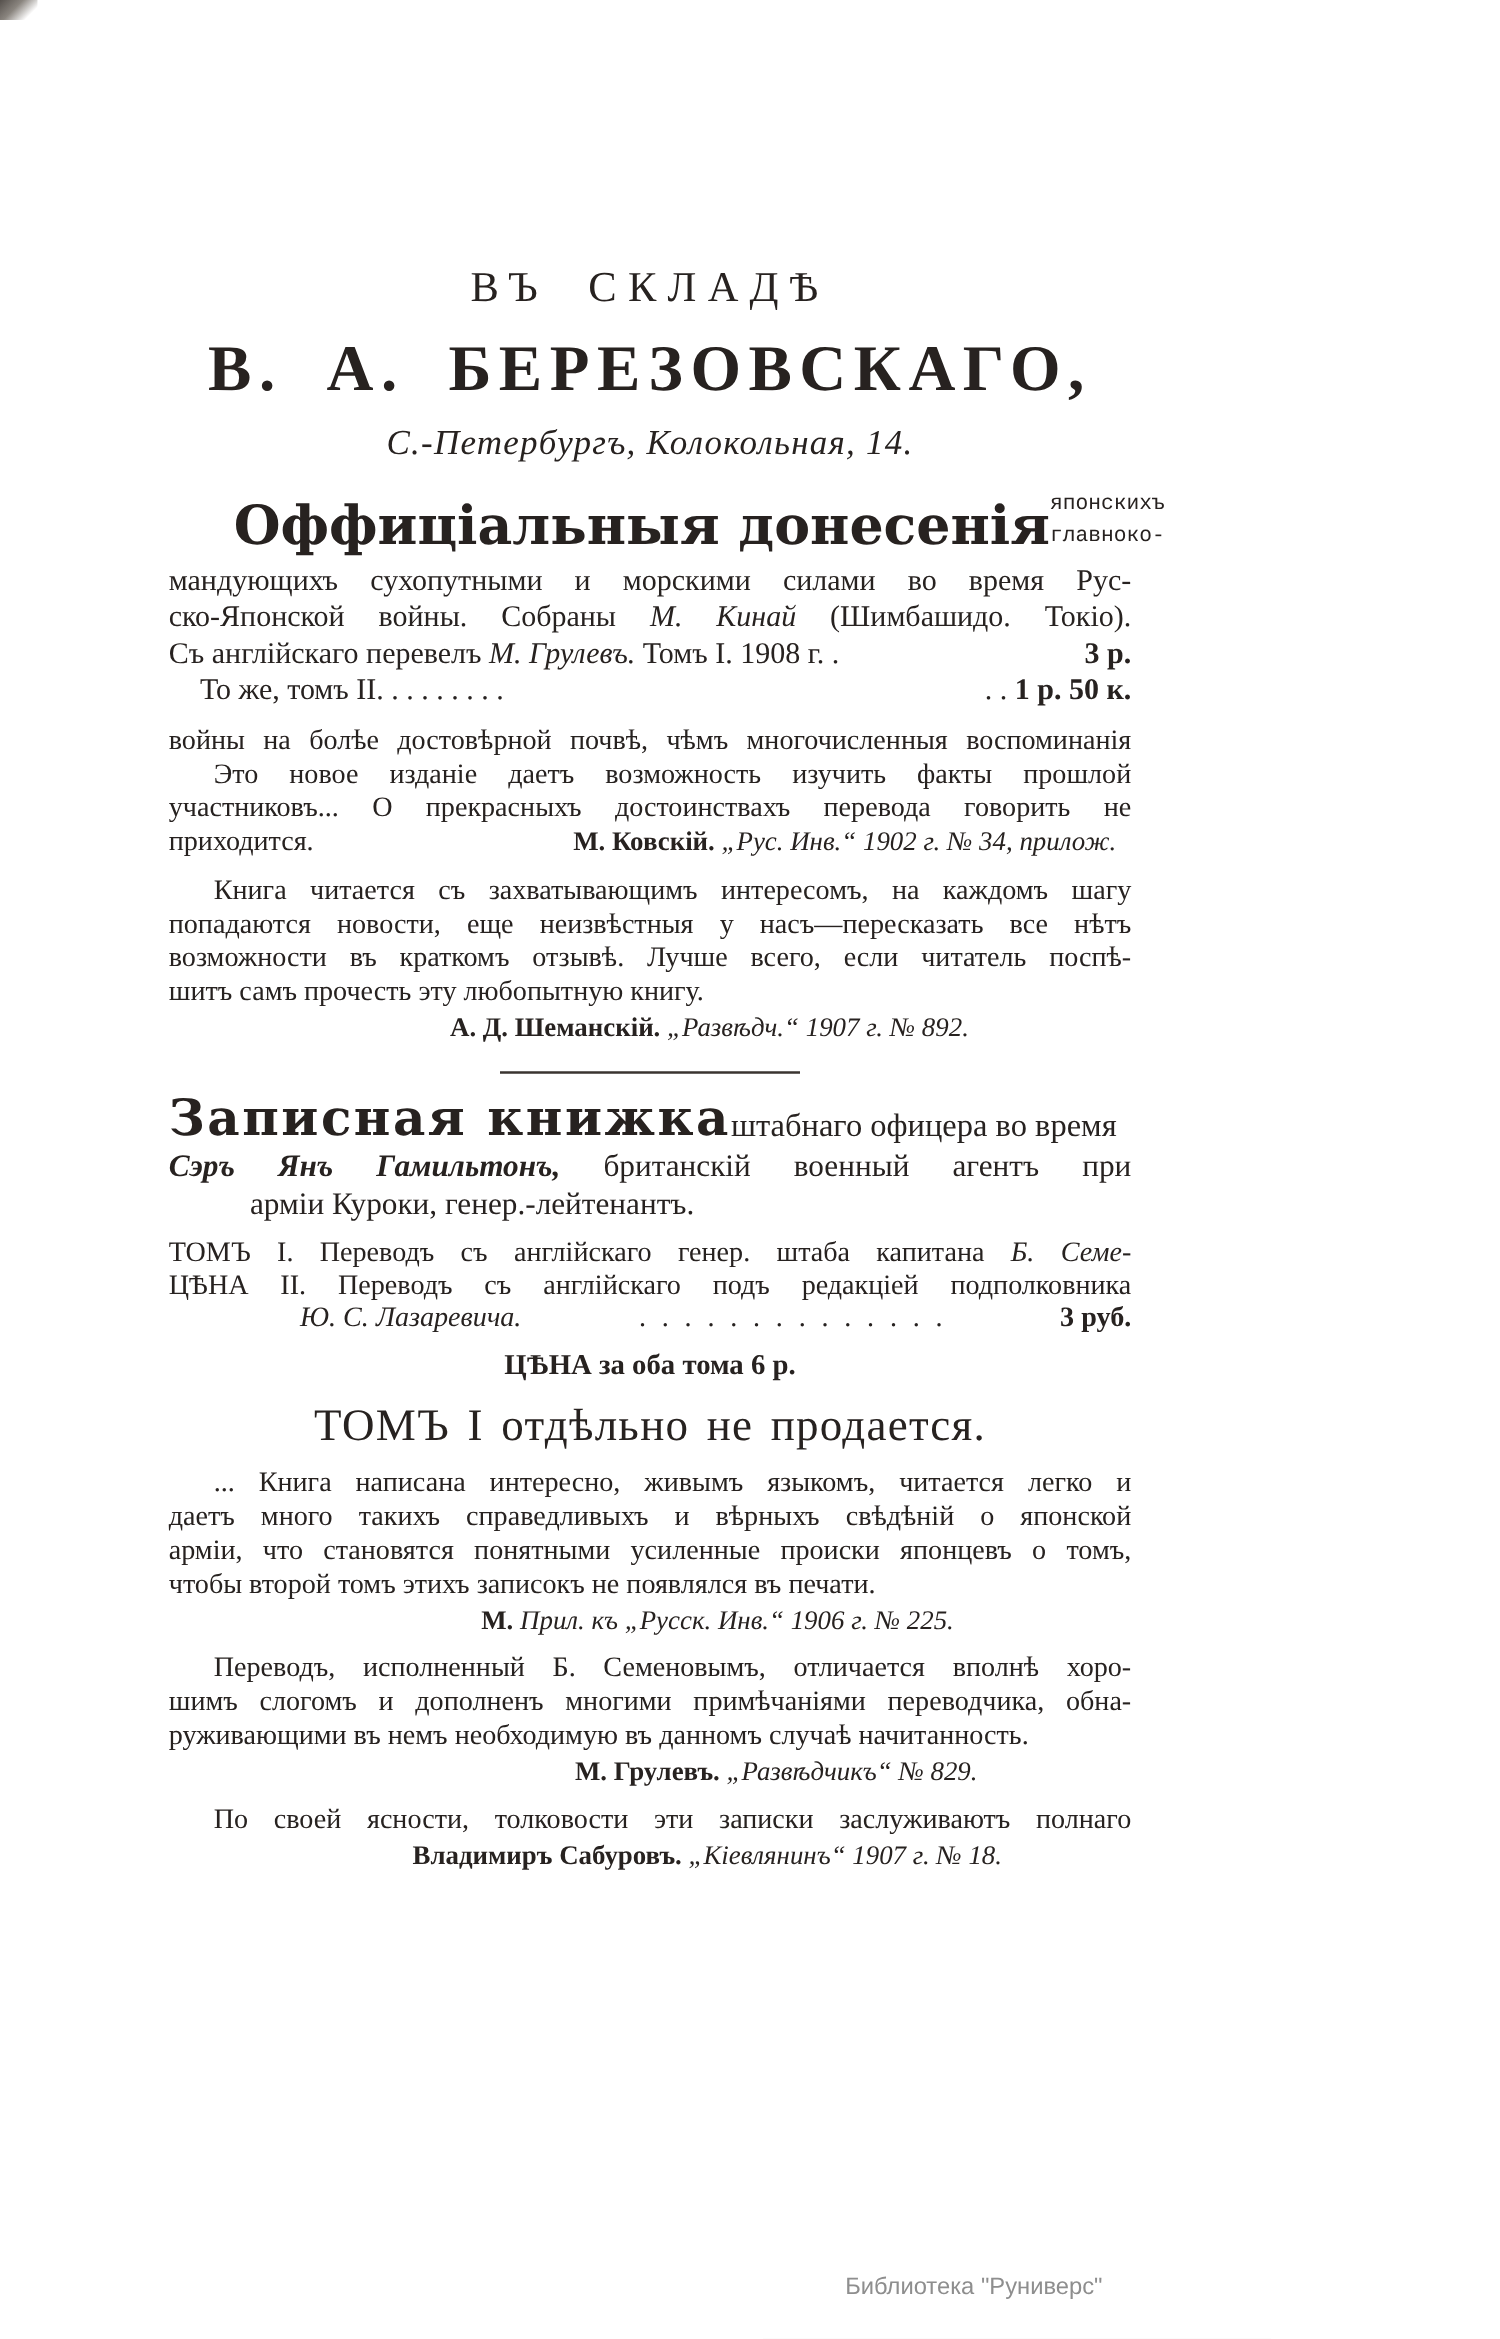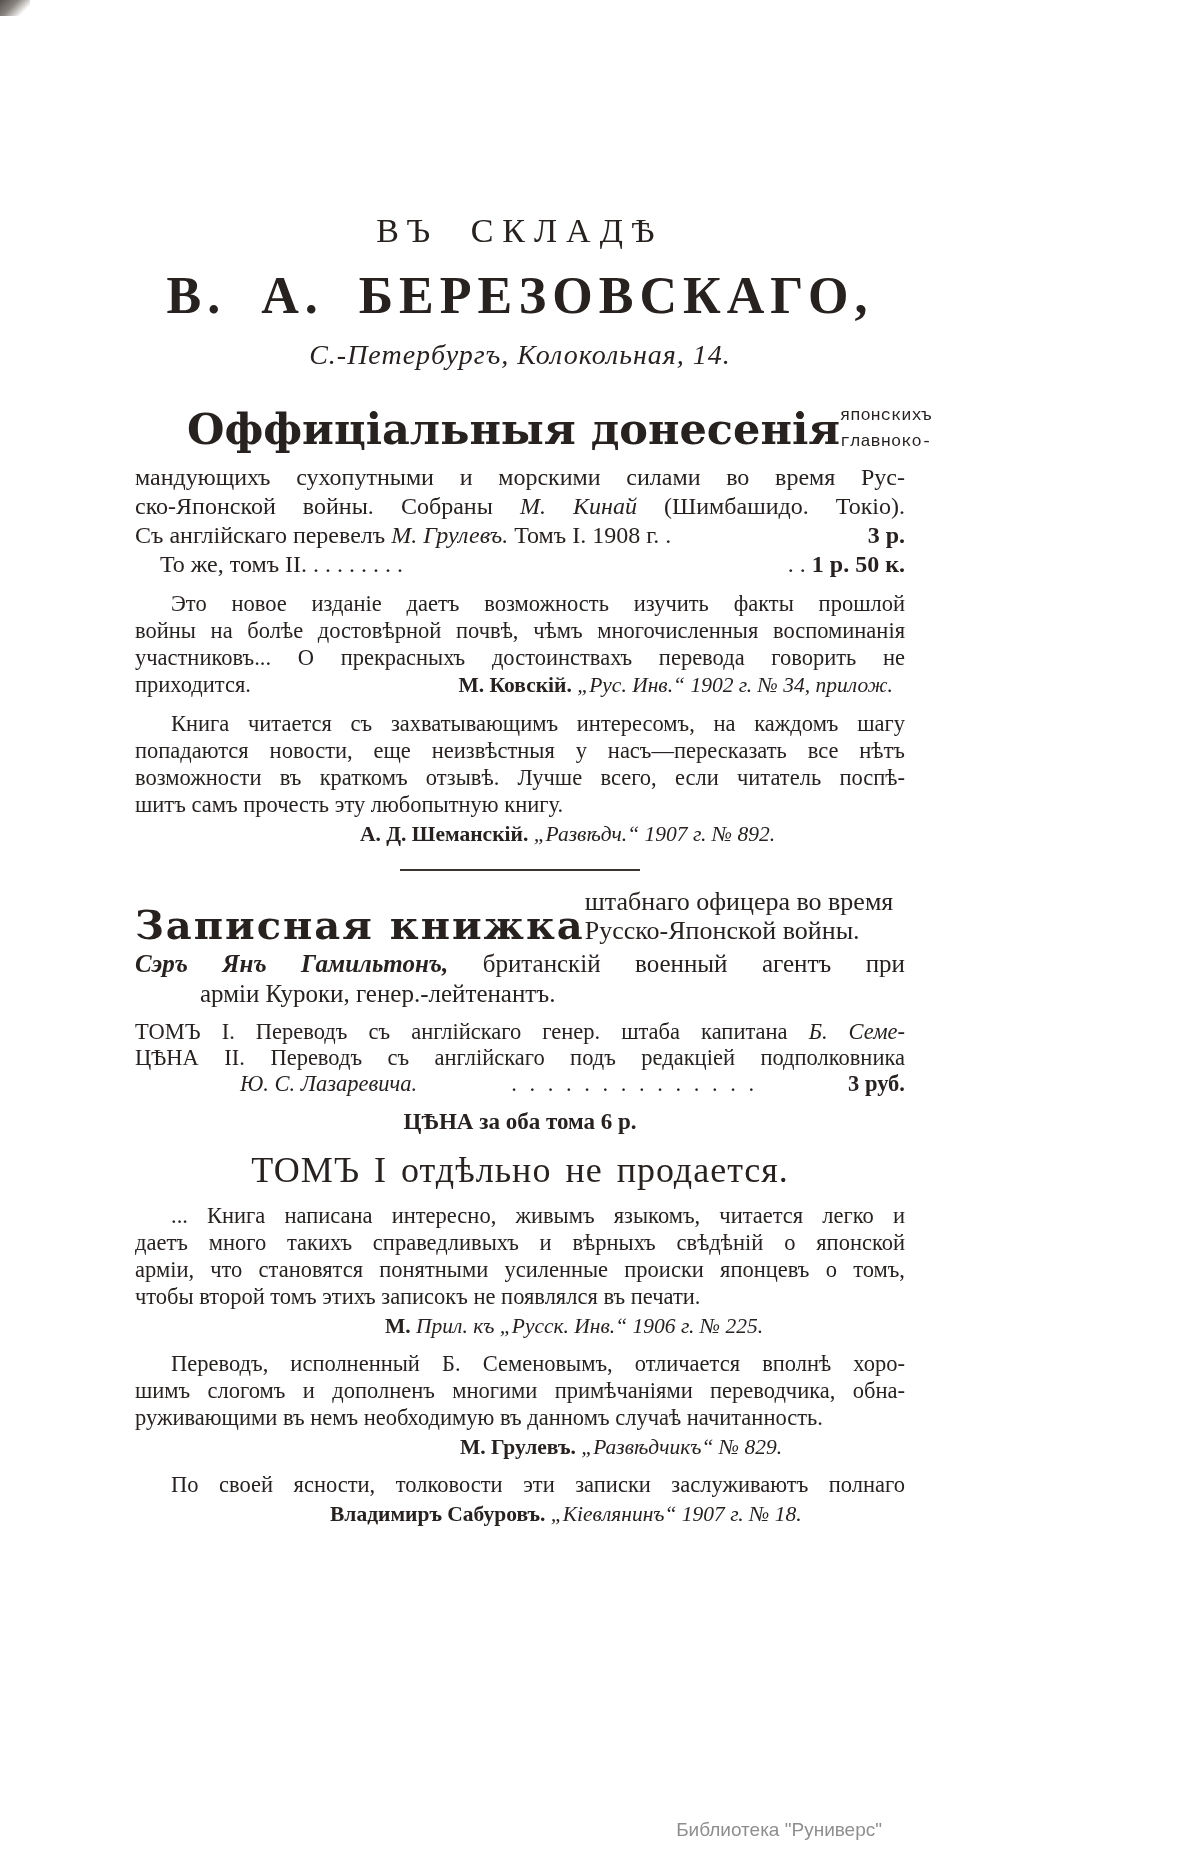--- a/index.html
+++ b/index.html
@@ -20,21 +20,21 @@
   .content { position:absolute; left:135px; top:12px; width:770px; }
 
   
   .masthead { padding-top:200px; text-align:center; }
   .depot  { font-size:34px; letter-spacing:9px; word-spacing:14px; white-space:nowrap; }
   .pubname{ font-size:52px; font-weight:bold; letter-spacing:6px; word-spacing:16px; margin-top:16px; white-space:nowrap; }
   .address{ font-size:28px; font-style:italic; letter-spacing:1px; margin-top:14px; }
 
   
   .titlerow { display:flex; justify-content:space-between; align-items:flex-end; }
-  .s1row { margin-top:32px; margin-bottom:8px;align-items:center; }
+  .s1row { margin-top:20px; margin-bottom:8px; }
   .s1title { font-family:"DejaVu Serif", serif; font-size:43px; font-weight:bold; margin:0 0 0 52px; line-height:1; white-space:nowrap; }
   .s1side { font-size:17px; line-height:26px; text-align:right;font-family:Liberation Mono, monospace; }
   .s2row { margin-top:16px; margin-bottom:4px; }
   .s2title { font-family:"DejaVu Serif", serif; font-size:40px; font-weight:bold; letter-spacing:2px; margin:0; line-height:1; white-space:nowrap; }
   .s2side { font-size:26px; line-height:29px; text-align:left; width:376px; }
 
   
   .line { font-size:24px; line-height:29px; }
   .jl { text-align:justify; text-align-last:justify; }
   .pricerow { display:flex; justify-content:space-between; align-items:baseline; }
@@ -117,22 +117,22 @@
       <div class="line pricerow indent-sm">
         <span>То же, томъ II. . . . . . . . .</span>
         <span>
           <span>. .</span>
           <b class="price">1 р. 50 к.</b>
         </span>
       </div>
     </div>
 
     <div class="rev">
+      <div class="line jl">войны на болѣе достовѣрной почвѣ, чѣмъ многочисленныя воспоминанія</div>
       <div class="line jl ind">Это новое изданіе даетъ возможность изучить факты прошлой</div>
-      <div class="line jl">войны на болѣе достовѣрной почвѣ, чѣмъ многочисленныя воспоминанія</div>
       <div class="line jl">участниковъ... О прекрасныхъ достоинствахъ перевода говорить не</div>
       <div class="line citerow">
         <span>приходится.</span>
         <span class="cite">
           <b class="citename">М. Ковскій.</b>
           <i class="citesrc">„Рус. Инв.“ 1902 г. № 34, прилож.</i>
         </span>
       </div>
     </div>
 
@@ -146,21 +146,20 @@
       <b class="citename">А. Д. Шеманскій.</b>
       <i class="citesrc">„Развѣдч.“ 1907 г. № 892.</i>
     </div>
 
     <hr class="divider">
 
     <div class="titlerow s2row">
       <h2 class="s2title">Записная книжка</h2>
       <div class="s2side">
         <div>штабнаго офицера во время</div>
-        <div>Русско-Японской войны.</div>
       </div>
     </div>
 
     <div>
       <div class="line aline jl">
         <b><i>Сэръ Янъ Гамильтонъ,</i></b>
         <span>британскій военный агентъ при</span>
       </div>
       <div class="line aline a2cont">арміи Куроки, генер.-лейтенантъ.</div>
     </div>

